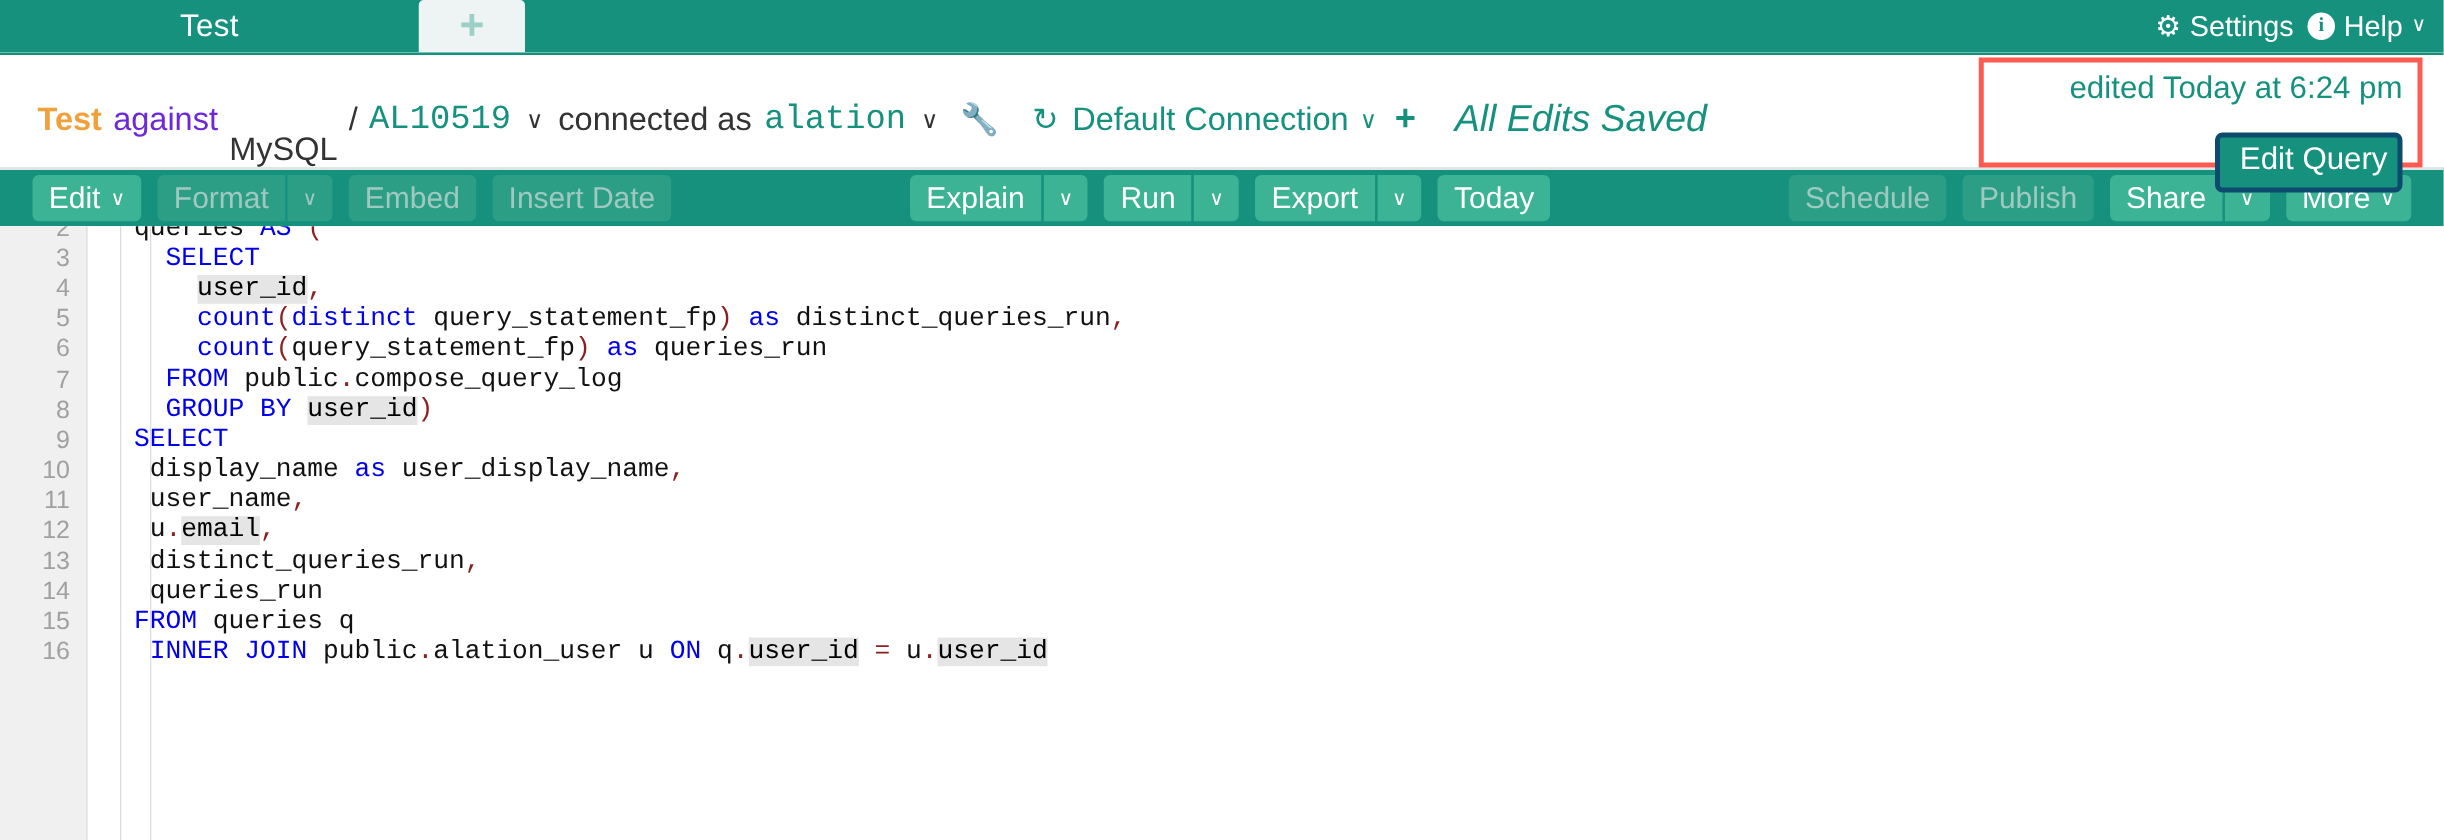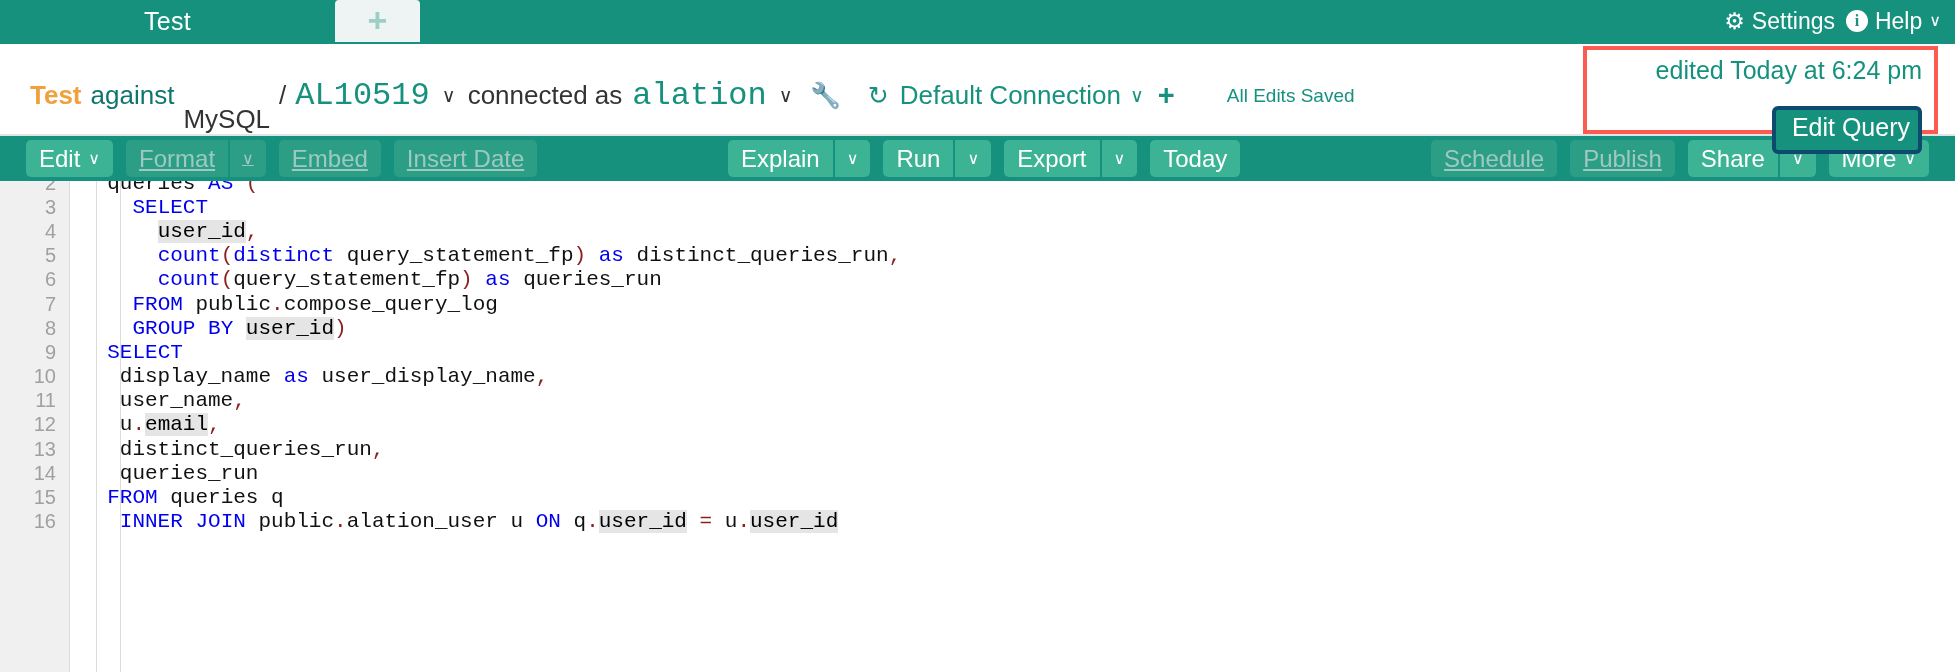--- a/index.html
+++ b/index.html
@@ -64,36 +64,36 @@
     padding-top: 12px;
   }
   .infobar-left {
     display: flex; align-items: center;
     padding-left: 30px;
     font-size: 26px;
     gap: 0;
     white-space: nowrap;
   }
   .ds-name { color: #f0a13c; font-weight: 700; }
-  .ds-against { color: #0f766e; margin: 0 9px; }
+  .ds-against { color: #6d28d9; margin: 0 9px; }
   .ds-type { color: #333333; margin-top: 48px; }
   .ds-slash { color: #333333; margin: 0 9px; }
   .mono-teal {
     color: #15917e;
     font-family: "Liberation Mono", monospace;
-    font-size: 32px;
+    font-size: 27px;
   }
   .ds-caret { color: #333333; margin: 0 12px; font-size: 19px; }
   .ds-conn { color: #333333; margin-right: 10px; }
   .wrench { color: #15917e; font-size: 25px; margin-left: 6px; cursor: pointer; }
   .refresh-ico { color: #15917e; font-size: 25px; margin-left: 26px; cursor: pointer; }
   .conn-name { color: #15917e; font-size: 26px; margin-left: 11px; cursor: pointer; }
   .conn-caret { color: #15917e; font-size: 19px; margin-left: 9px; }
   .plus-teal { color: #15917e; font-size: 29px; font-weight: 700; margin-left: 14px; cursor: pointer; }
-  .saved { color: #15917e; font-size: 19px; margin-left: 52px; }
+  .saved { color: #15917e; font-size: 30px; margin-left: 31px; font-style: italic; }
 
   
   .edit-box {
     position: absolute;
     right: 17px; top: 2px;
     width: 355px; height: 88px;
     border: 4px solid #fc5b52;
     background: #ffffff;
     display: flex; flex-direction: column; align-items: flex-end;
     padding: 6px 12px 0 0;
@@ -125,21 +125,21 @@
     border: none;
     font-size: 24px;
     font-family: "Liberation Sans", sans-serif;
     height: 37px;
     padding: 0 13px;
     border-radius: 5px;
     cursor: pointer;
     display: flex; align-items: center; gap: 8px;
     white-space: nowrap;
   }
-  .btn.disabled { background: #2d9e86; color: #9ec9c0; cursor: default; text-decoration: underline; }
+  .btn.disabled { background: #2d9e86; color: #9ec9c0; cursor: default; }
   .btn.split-main { border-top-right-radius: 0; border-bottom-right-radius: 0; }
   .btn.split-arrow {
     border-top-left-radius: 0; border-bottom-left-radius: 0;
     padding: 0 12px; margin-left: 2px;
   }
   .btn .cv { font-size: 16px; }
   .tb-gap { width: 13px; }
   .tb-spacer { flex: 1; }
 
   

